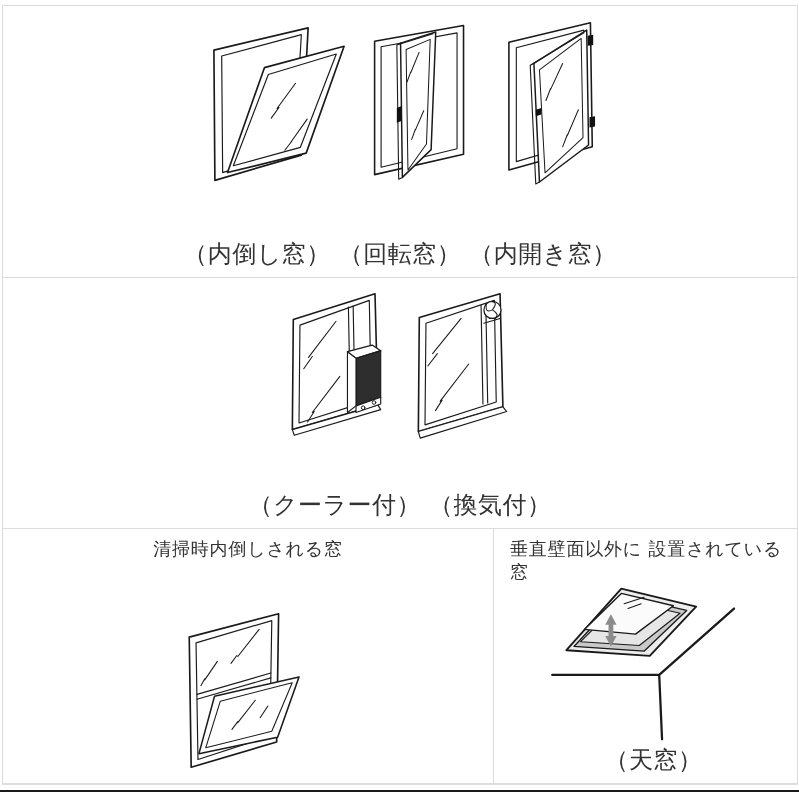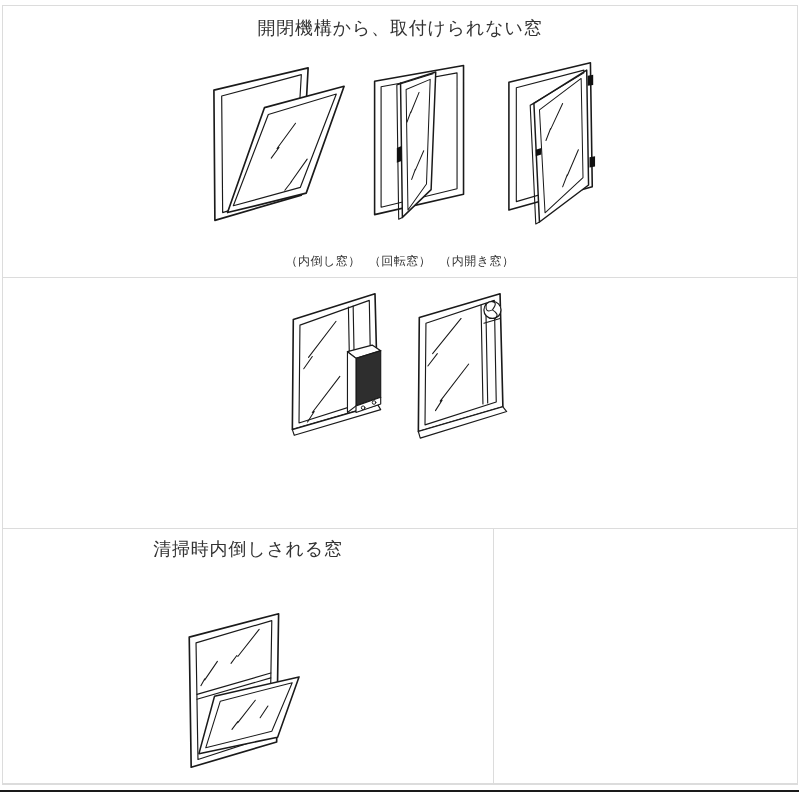--- a/index.html
+++ b/index.html
@@ -23,34 +23,33 @@
   .row3{height:255px;padding:0;flex-direction:row;align-items:stretch;justify-content:flex-start;border-bottom:1px solid #dcdcdc;gap:16px;}
   .cell{
     box-sizing:border-box;
     display:flex;flex-direction:column;align-items:center;justify-content:space-between;
     padding:9px 0 7px;
   }
   .cell-left{flex:0 0 491px;border-right:1px solid #dcdcdc;}
   .cell-right{flex:1;}
   .sec-title{font-size:18px;letter-spacing:0.8px;line-height:1.25;}
   .figures{display:flex;align-items:flex-start;justify-content:center;gap:12px;margin-top:2px;}
-  .labels{font-size:12px;letter-spacing:0.5px;white-space:nowrap;}
+  .labels{font-size:24px;letter-spacing:0.5px;white-space:nowrap;}
   .labels span{margin:0 4px;}
   .bottom-rule{height:2px;background:#1a1a1a;margin-top:5px;width:799px;}
   svg{display:block;}
   .ln{stroke:#1a1a1a;fill:none;stroke-linejoin:round;stroke-linecap:round;}
   .fr{stroke:#1a1a1a;fill:#ffffff;stroke-linejoin:round;}
 </style>
 </head>
 <body>
 
 <div class="panel">
 
   <section class="row row1">
-    <div class="sec-title">開閉機構から、取付けられない窓</div>
 
     <div class="figures">
 
       <svg width="170" height="176" viewBox="0 0 175 181">
         <polygon class="fr" stroke-width="1.7" points="38,32 135,9 128,140 39,166"></polygon>
         <polygon class="fr" stroke-width="1.2" points="46,38 128,16 121,134 47,158"></polygon>
         <polygon class="fr" stroke-width="1.7" points="90,50 172,28 133,138 52,158"></polygon>
         <polygon class="fr" stroke-width="1.2" points="94,57 164,36 127,132 58,151"></polygon>
         <path class="ln" stroke-width="1.1" d="M103,92 L122,66 M97,102 L105,91 M117,127 L134,103 M111,135 L118,126"></path>
       </svg>
@@ -106,36 +105,56 @@
         <polygon class="fr" stroke-width="1.2" points="21,36 93,12 95,119 20,143"></polygon>
         <polygon class="fr" stroke-width="1.2" points="13,150 102,124 106,129 15,157"></polygon>
         <path class="ln" stroke-width="1.2" d="M79,17 L81,121 M84,16 L86,120"></path>
         <path class="ln" stroke-width="1.1" d="M28,68 L58,31 M23,81 L33,68 M36,118 L66,79 M31,128 L38,117"></path>
         <path class="ln" stroke-width="1.2" d="M82,36 L99,31"></path>
         <circle class="fr" stroke-width="1.3" cx="91" cy="22" r="9"></circle>
         <path class="ln" stroke-width="1.1" d="M91,22 Q97,14 91,13.5 M91,22 Q99,27 94,30.5 M91,22 Q83,26 84.5,16"></path>
       </svg>
     </div>
 
+    <div class="labels">
+      <span>（クーラー付）</span><span>（換気付）</span>
+    </div>
   </section>
 
   <section class="row row3">
 
     <div class="cell cell-left">
       <div class="sec-title">清掃時内倒しされる窓</div>
 
       <svg width="180" height="170" viewBox="0 0 185 175">
         <polygon class="fr" stroke-width="1.7" points="32,32 124,8 122,140 34,166"></polygon>
         <polygon class="fr" stroke-width="1.2" points="39,38 117,15 115,134 41,158"></polygon>
         <path class="ln" stroke-width="1.2" d="M40,91 L116,69 M40,96 L116,74"></path>
         <path class="ln" stroke-width="1.1" d="M82,52 L104,24 M75,59 L81,51 M48,76 L61,57 M44,82 L48,75"></path>
         <polygon class="fr" stroke-width="1.6" points="58,93 145,73 123,135 42,152"></polygon>
         <polygon class="fr" stroke-width="1.1" points="64,98 138,79 117,129 49,146"></polygon>
         <path class="ln" stroke-width="1.1" d="M82,120 L100,97 M76,127 L82,119 M105,115 L113,103"></path>
       </svg>
 
     </div>
 
+    <div class="cell cell-right">
+      <div class="sec-title">垂直壁面以外に 設置されている窓</div>
+
+      <svg width="250" height="167" viewBox="0 0 255 170">
+        <polygon fill="#ededed" stroke="#1a1a1a" stroke-width="2" stroke-linejoin="round" points="35,71 93,6 172,25 123,77"></polygon>
+        <polygon fill="#c9c9c9" stroke="#1a1a1a" stroke-width="1.4" stroke-linejoin="round" points="43,67 93,13 162,29 117,72"></polygon>
+        <polygon fill="#e6e6e6" stroke="#1a1a1a" stroke-width="1.2" stroke-linejoin="round" points="50,62 94,18 155,32 112,66"></polygon>
+        <polygon fill="#fbfbfb" stroke="#1a1a1a" stroke-width="1.5" stroke-linejoin="round" points="54,49 93,11 148,24 108,54"></polygon>
+        <path class="ln" stroke-width="1.1" d="M96,22 L117,15 M100,27 L114,22"></path>
+        <polygon fill="#8c8c8c" points="79.5,43 84.5,43 84.5,57 79.5,57"></polygon>
+        <polygon fill="#8c8c8c" points="82,33 76,44 88,44"></polygon>
+        <polygon fill="#8c8c8c" points="82,67 76,56 88,56"></polygon>
+        <path class="ln" stroke-width="2.4" d="M20,97 L133,97 M133,97 L136,165 M133,97 L212,27"></path>
+      </svg>
+
+      <div class="labels">（天窓）</div>
+    </div>
   </section>
 
 </div>
 
 <div class="bottom-rule"></div>
 
 </body></html>

